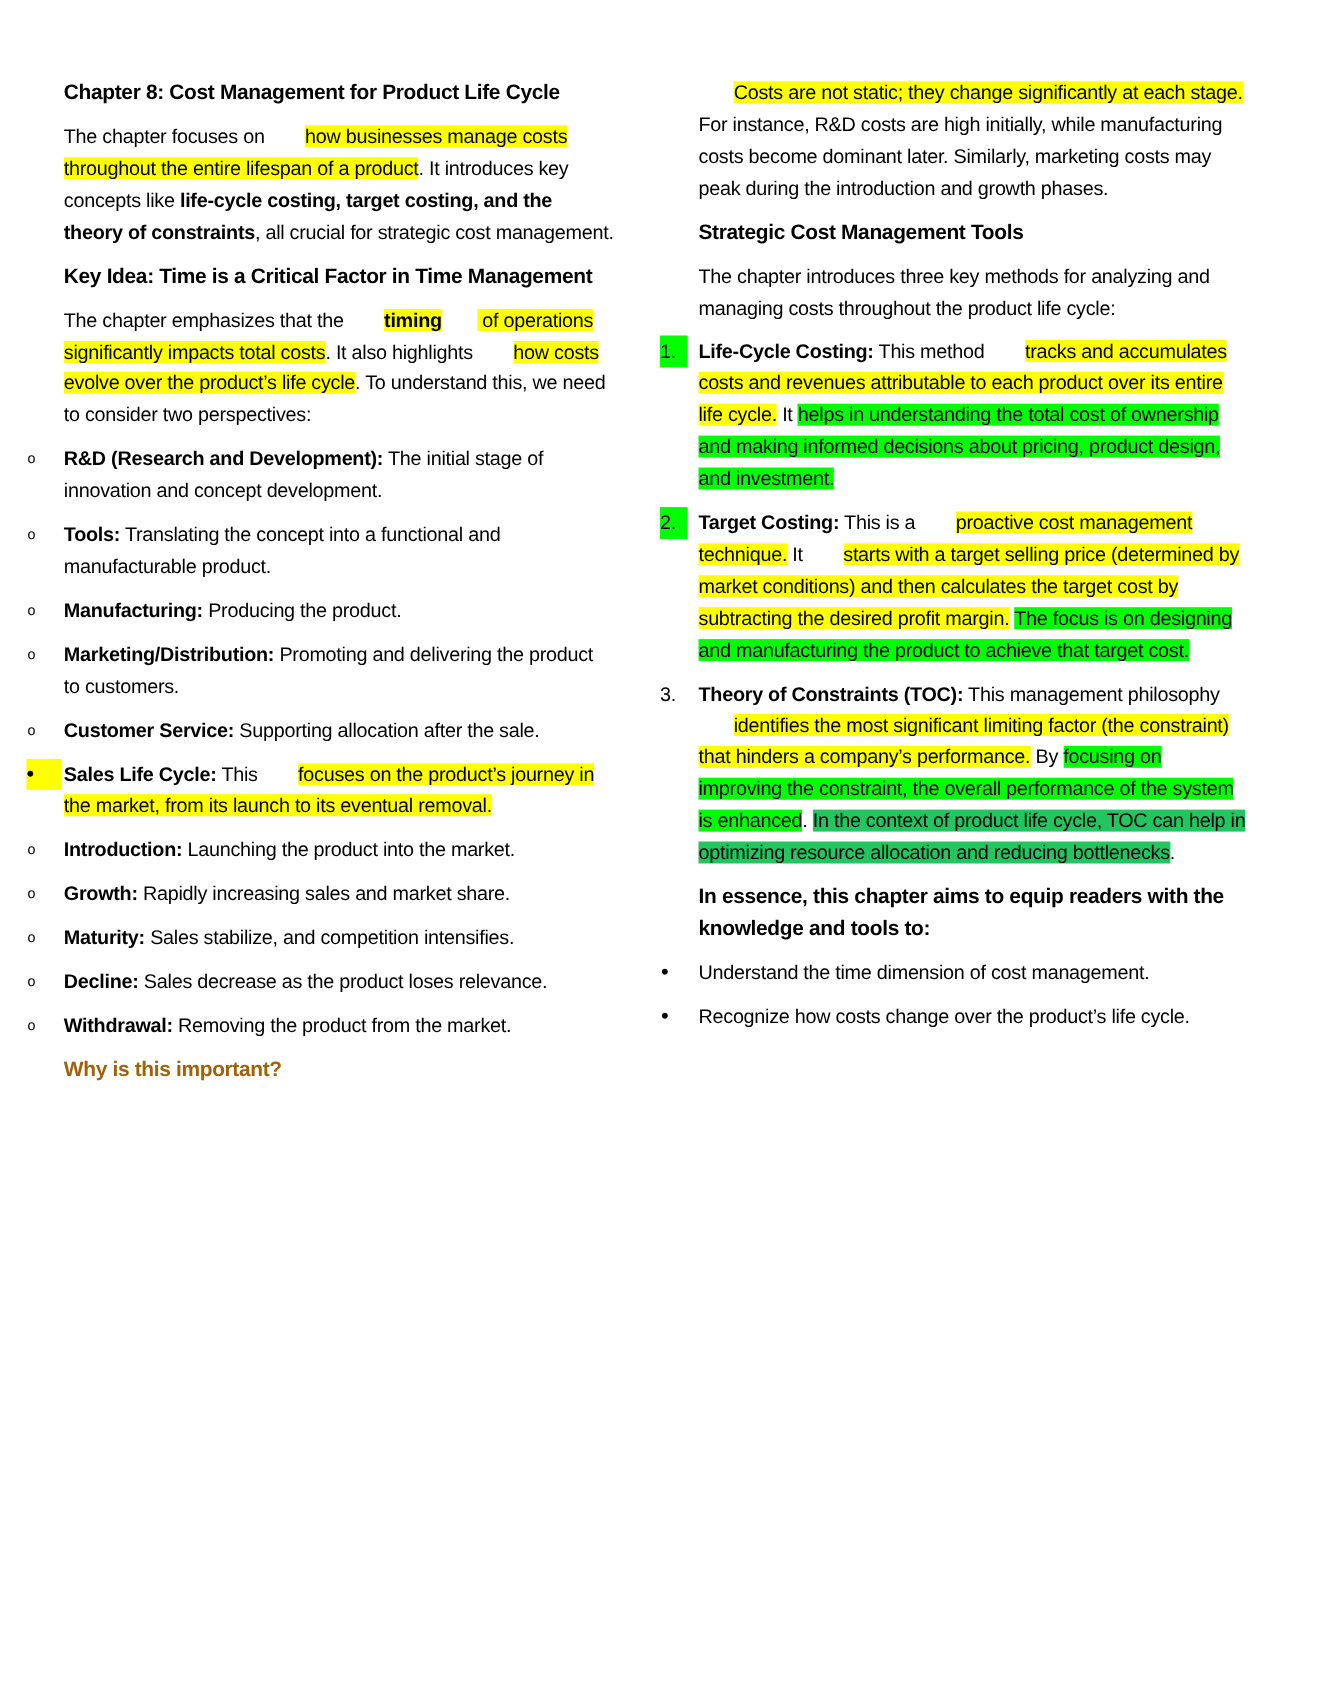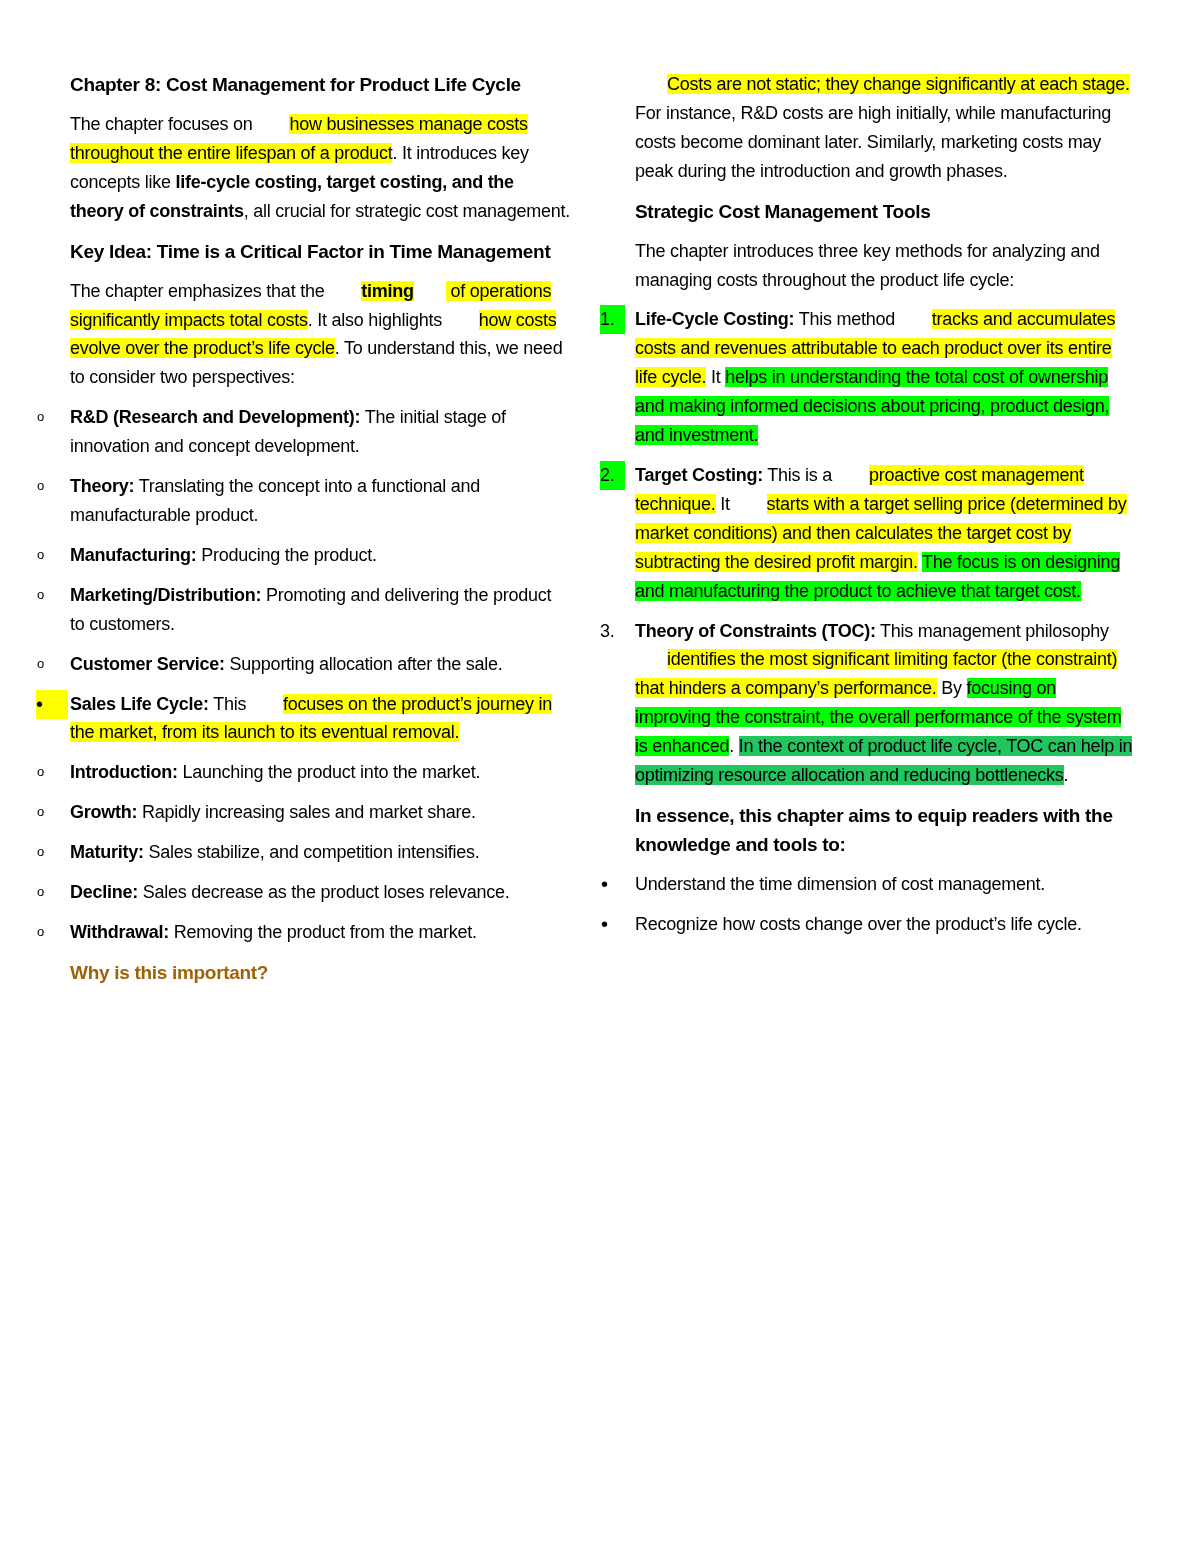--- a/index.html
+++ b/index.html
@@ -1,20 +1,20 @@
 <!DOCTYPE html>
 <html><head>
   <meta charset="utf-8">
   <style>
     html, body { margin: 0; padding: 0; background: #ffffff; }
     body { width: 1200px; height: 1553px; position: relative; overflow: hidden;
            font-family: "Liberation Sans", sans-serif; color: #000; }
     .page { position: absolute; left: 0; top: 0; width: 1200px; height: 1553px; background: #fff; }
     .col { position: absolute; top: 70px; }
-    .col-left { left: 70px; width: 500px; }
+    .col-left { left: 58px; width: 500px; }
     .col-right { left: 635px; width: 500px; }
     p, .li { margin: 0; font-size: 18px; line-height: 28.9px; letter-spacing: -0.25px; }
     h1, h2 { margin: 0; font-size: 19px; line-height: 29px; font-weight: bold; letter-spacing: -0.3px; }
     .mb { margin-bottom: 11px; }
     .li { position: relative; margin-bottom: 11px; }
     .marker { position: absolute; left: -34px; top: 0; width: 30px; }
     .marker.disc::before { content: "\2022"; font-size: 20px; }
     .marker.circle { font-size: 13px; left: -33px; }
     .marker.num { left: -35px; width: 30px; }
     .hl-y { background: #FFFF00; margin-left: 32px; }
@@ -34,21 +34,21 @@
     <h1 class="mb">Chapter 8: Cost Management for Product Life Cycle</h1>
 
     <p class="mb"><span>The chapter focuses on </span><span class="hl-y">how businesses manage costs throughout the entire lifespan of a product</span><span>. It introduces key concepts like </span><b>life-cycle costing, target costing, and the theory of constraints</b><span>, all crucial for strategic cost management.</span></p>
 
     <h2 class="mb">Key Idea: Time is a Critical Factor in Time Management</h2>
 
     <p class="mb"><span>The chapter emphasizes that the </span><b class="hl-y">timing</b><span class="hl-y"> of operations significantly impacts total costs</span><span>. It also highlights </span><span class="hl-y">how costs evolve over the product’s life cycle</span><span>. To understand this, we need to consider two perspectives:</span></p>
 
 
     <div class="li"><span class="marker circle">o</span><b>R&amp;D (Research and Development):</b><span> The initial stage of innovation and concept development.</span></div>
-    <div class="li"><span class="marker circle">o</span><b>Theory:</b><span> Translating the concept into a functional and manufacturable product.</span></div>
+    <div class="li"><span class="marker circle">o</span><b>Tools:</b><span> Translating the concept into a functional and manufacturable product.</span></div>
     <div class="li"><span class="marker circle">o</span><b>Manufacturing:</b><span> Producing the product.</span></div>
     <div class="li"><span class="marker circle">o</span><b>Marketing/Distribution:</b><span> Promoting and delivering the product to customers.</span></div>
     <div class="li"><span class="marker circle">o</span><b>Customer Service:</b><span> Supporting allocation after the sale.</span></div>
 
     <div class="li">
       <span class="marker disc marker-hl"></span>
       <b>Sales Life Cycle:</b><span> This </span><span class="hl-y">focuses on the product’s journey in the market, from its launch to its eventual removal.</span>
     </div>
 
     <div class="li"><span class="marker circle">o</span><b>Introduction:</b><span> Launching the product into the market.</span></div>

